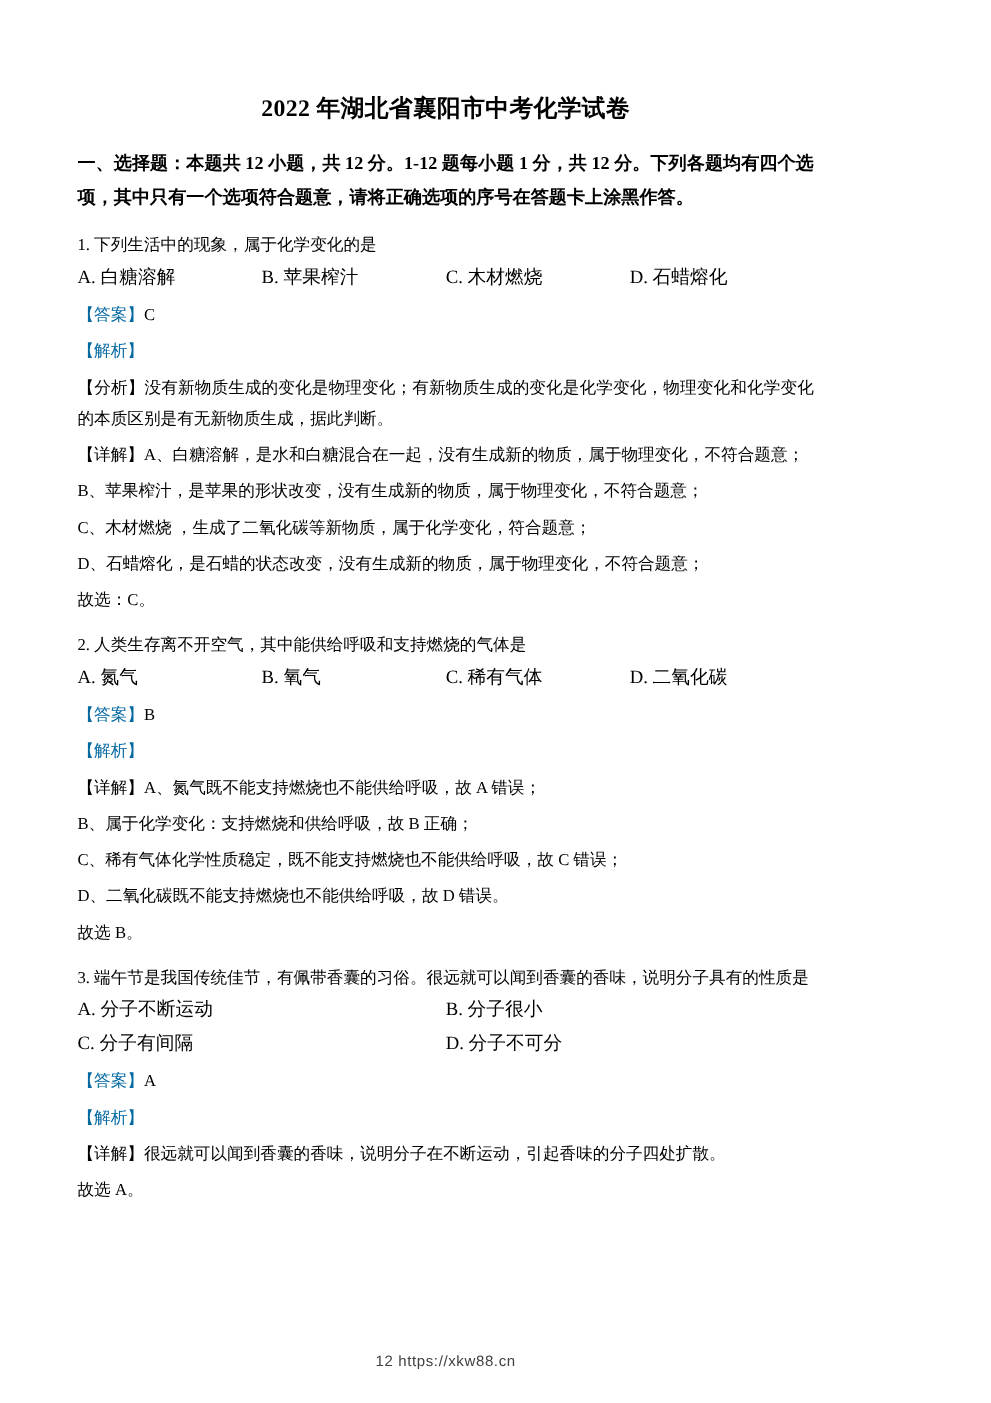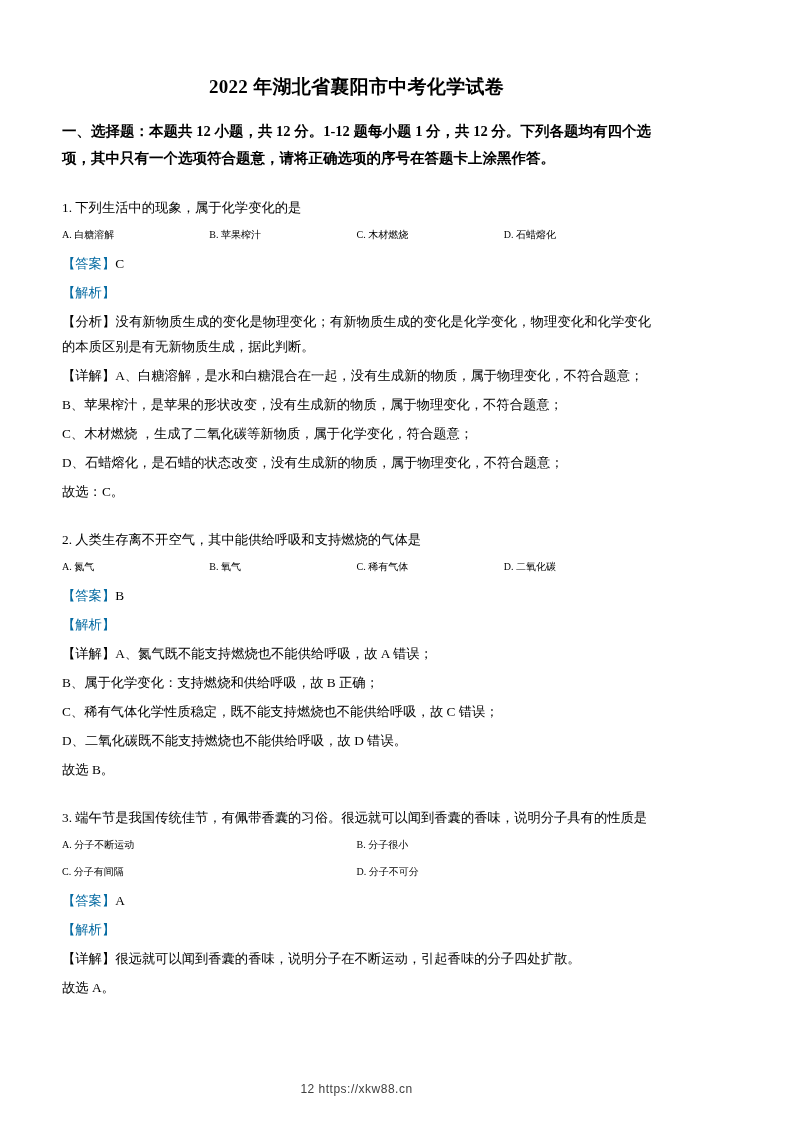--- a/index.html
+++ b/index.html
@@ -37,21 +37,21 @@
     text-align: justify;
     margin-bottom: 0;
   }
   .q-stem {
     font-size: 13.3px;
     line-height: 25px;
     margin-top: 10px;
   }
   .options-row {
     display: flex;
-    font-size: 10px;
+    font-size: 15px;
     line-height: 25px;
     margin-top: 2px;
   }
   .options-row.four > div {
     width: 25%;
   }
   .options-row.two > div {
     width: 50%;
   }
   .ans-line {
@@ -78,21 +78,21 @@
     position: absolute;
     left: 0;
     right: 0;
     bottom: 26px;
     text-align: center;
     font-size: 12px;
     color: #404040;
     font-family: "Liberation Sans", sans-serif;
     letter-spacing: 0.5px;
   }
-  .q-block { margin-top: 23px; }
+  .q-block { margin-top: 11px; }
 </style>
 </head>
 <body>
 
 <div class="page">
 
   <div class="doc-title">2022 年湖北省襄阳市中考化学试卷</div>
 
   <div class="section-head">一、选择题：本题共 12 小题，共 12 分。1-12 题每小题 1 分，共 12 分。下列各题均有四个选项，其中只有一个选项符合题意，请将正确选项的序号在答题卡上涂黑作答。</div>
 

